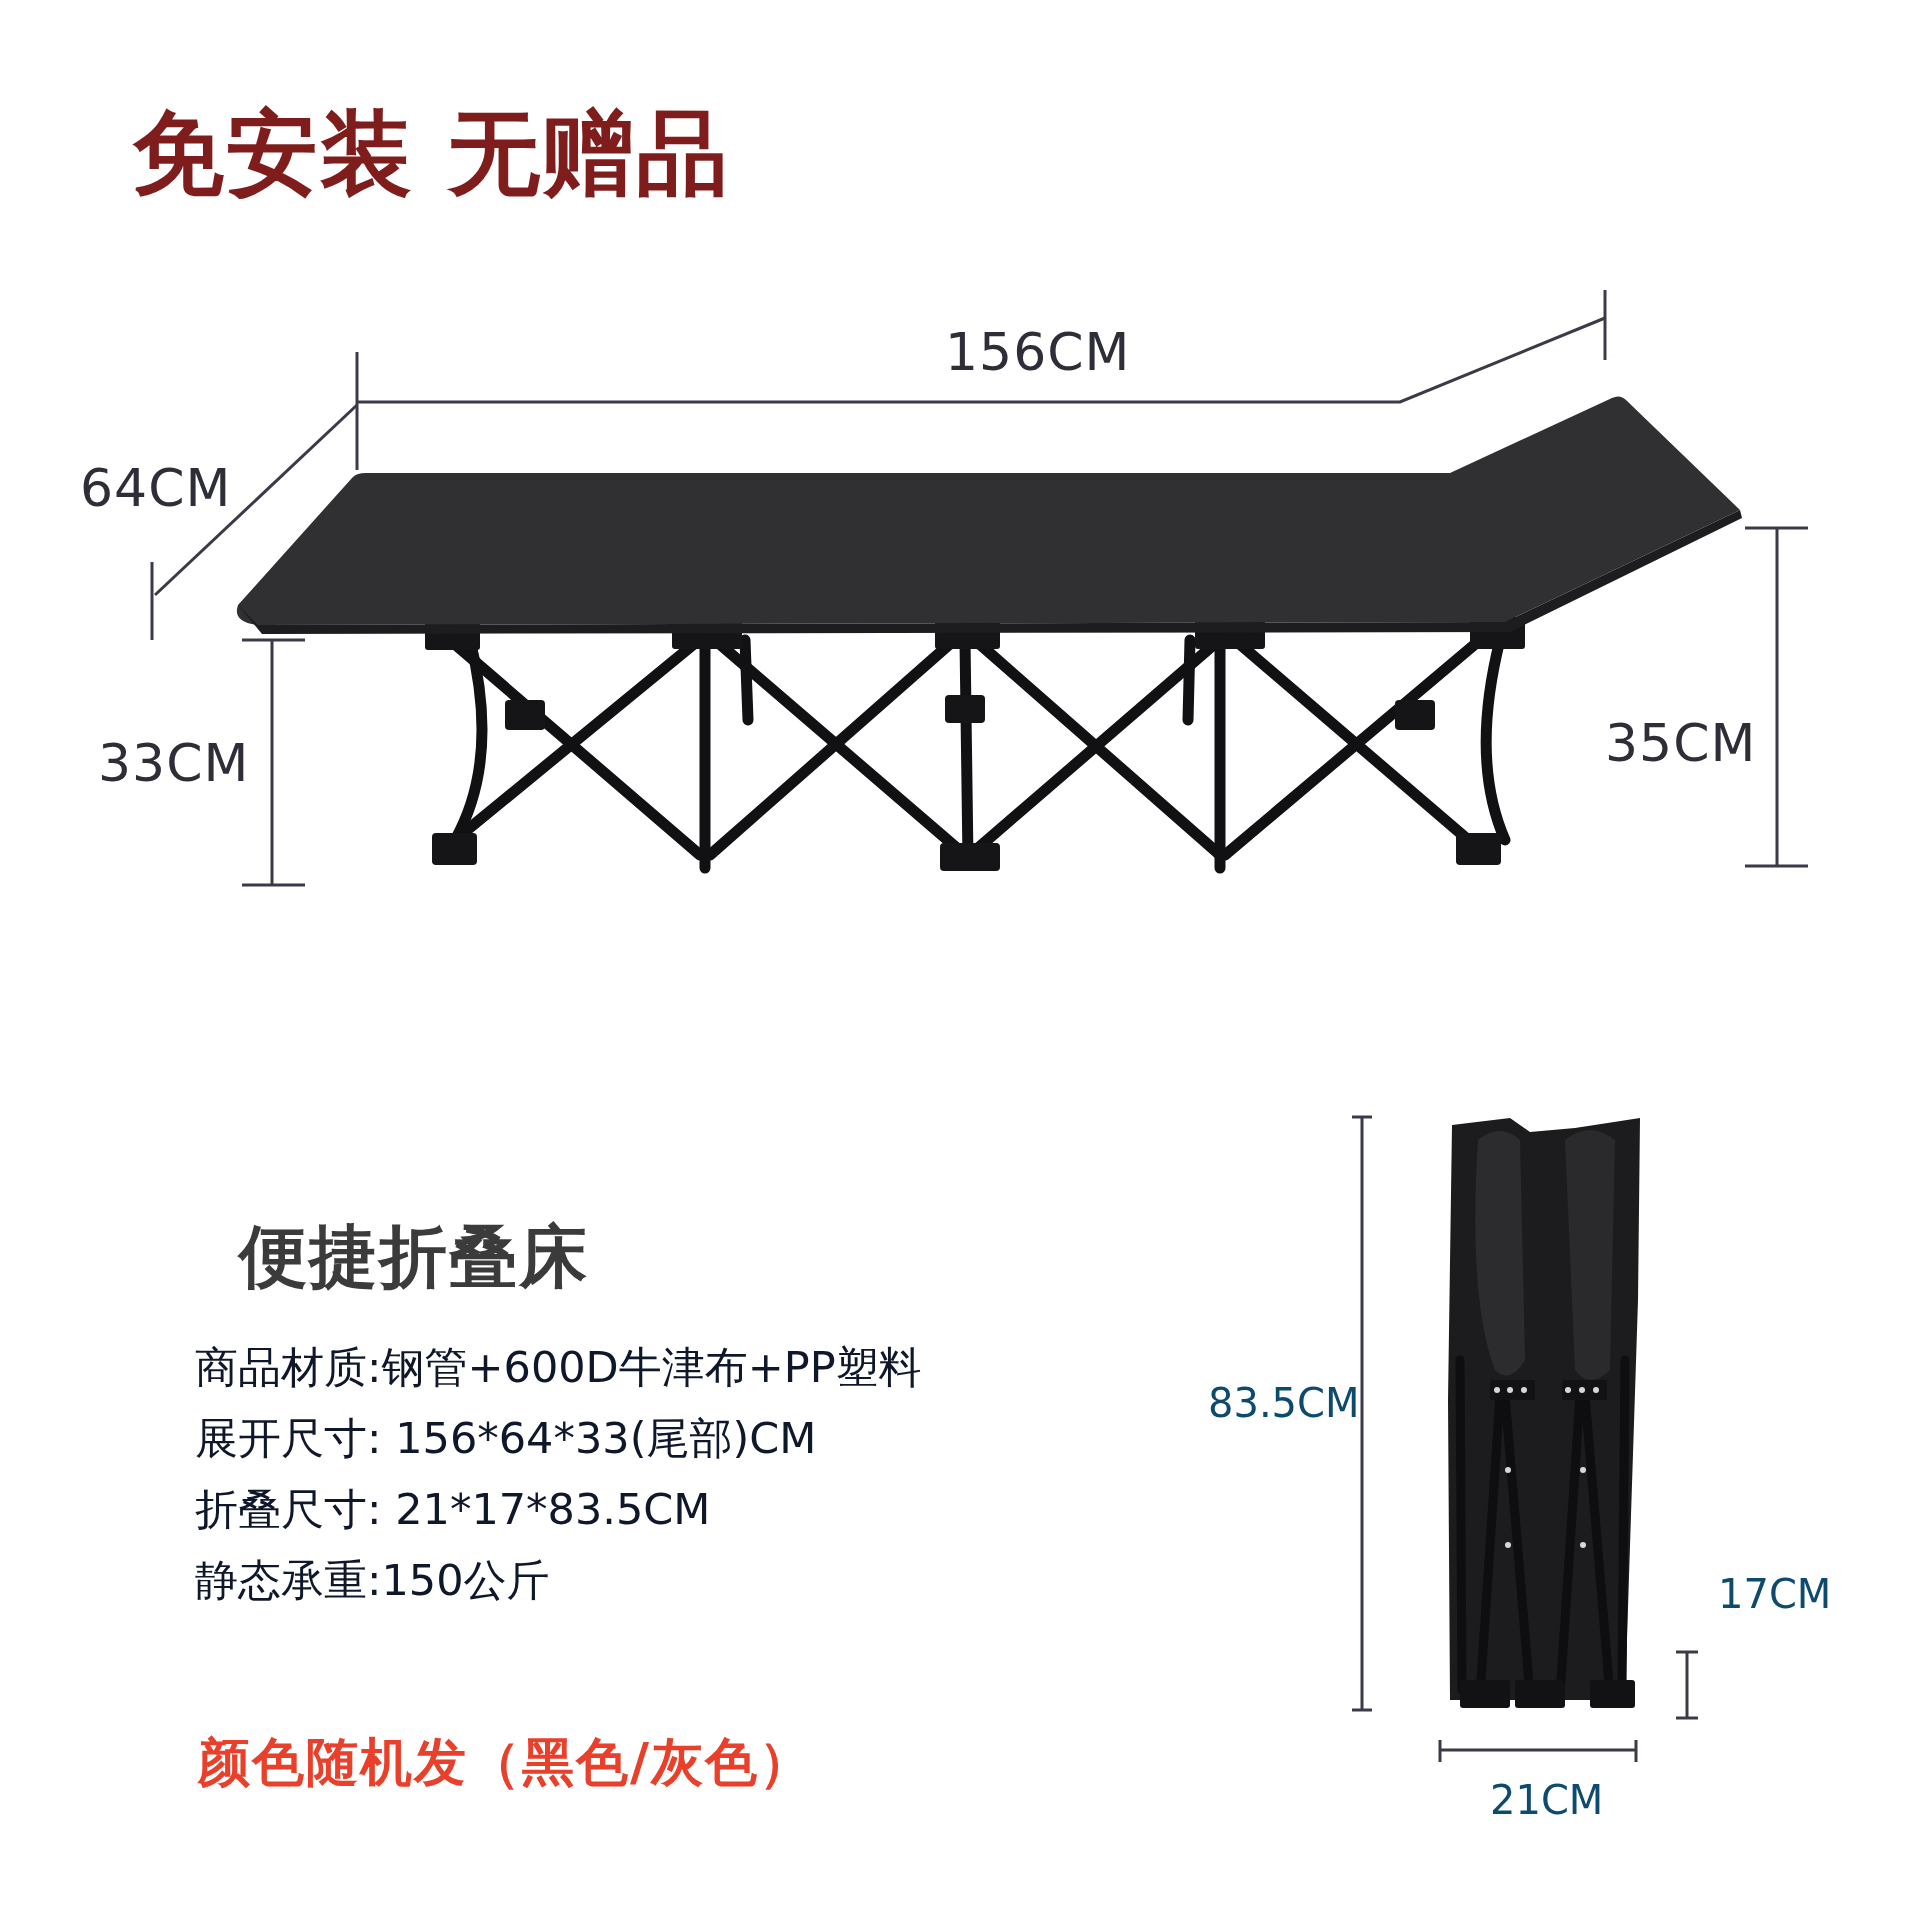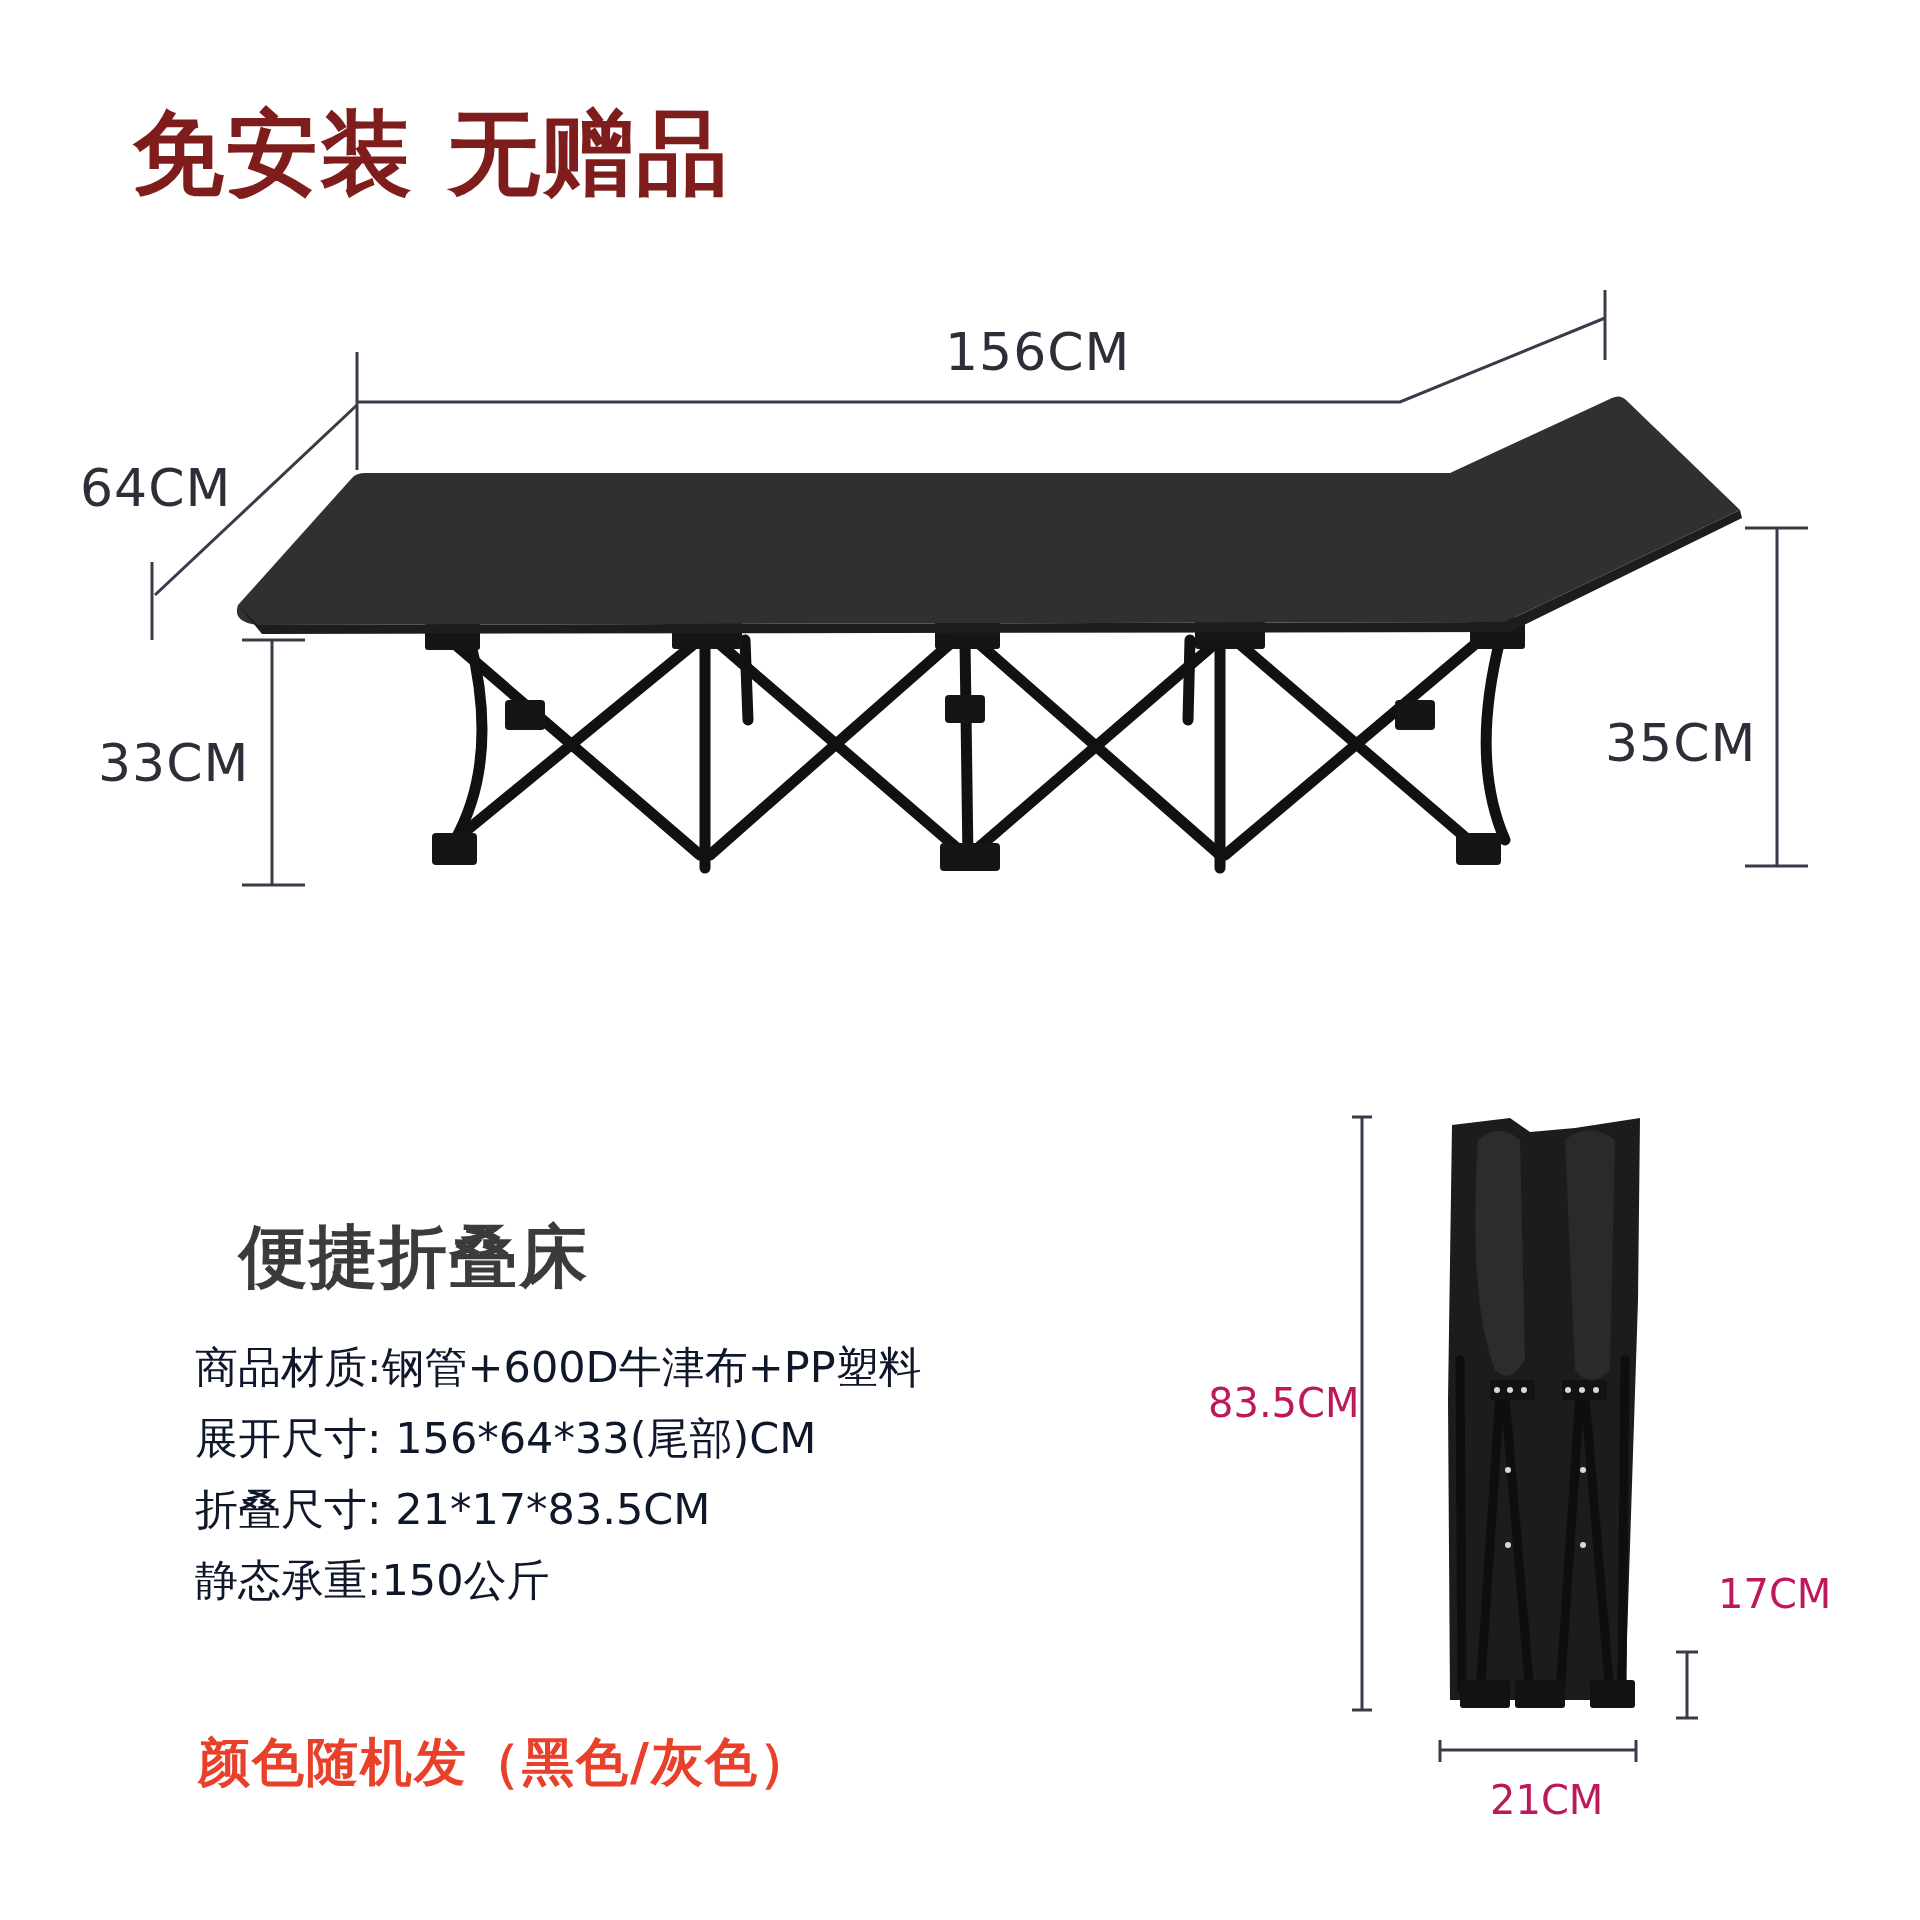--- a/index.html
+++ b/index.html
@@ -1,21 +1,21 @@
 <!DOCTYPE html>
 <html><head>
 <meta charset="utf-8">
 <style>
   html, body { margin: 0; padding: 0; background: #ffffff; }
   body { width: 1920px; height: 1920px; position: relative; overflow: hidden;
          font-family: "DejaVu Sans", "Liberation Sans", sans-serif; color: #3a3a3e; }
   .abs { position: absolute; }
   .headline { left: 132px; top: 92px; font-size: 92px; font-weight: bold; color: #7f1d1d; letter-spacing: 2px; white-space: nowrap; }
   .dim { font-size: 52px; color: #2e2e38; font-family: "DejaVu Sans", sans-serif; letter-spacing: 1px; white-space: nowrap; }
-  .dim-sm { font-size: 40px; color: #be185d; white-space: nowrap; }
+  .dim-sm { font-size: 40px; color: #0c4a6e; white-space: nowrap; }
   .product-name { left: 203px; top: 1212px; font-size: 68px; font-weight: bold; color: #3b3b3b; letter-spacing: 2px; white-space: nowrap; margin-left: 36px; }
   .spec-list { left: 195px; top: 1332px; font-size: 43px; color: #0f172a; line-height: 71px; }
   .spec-row { white-space: nowrap; }
   .color-note { left: 198px; top: 1728px; font-size: 52px; font-weight: bold; color: #e8402a; letter-spacing: 2px; white-space: nowrap; }
   svg.art { position: absolute; left: 0; top: 0; }
 </style>
 </head>
 <body>
 
 <svg class="art" width="1920" height="1920" viewBox="0 0 1920 1920">

